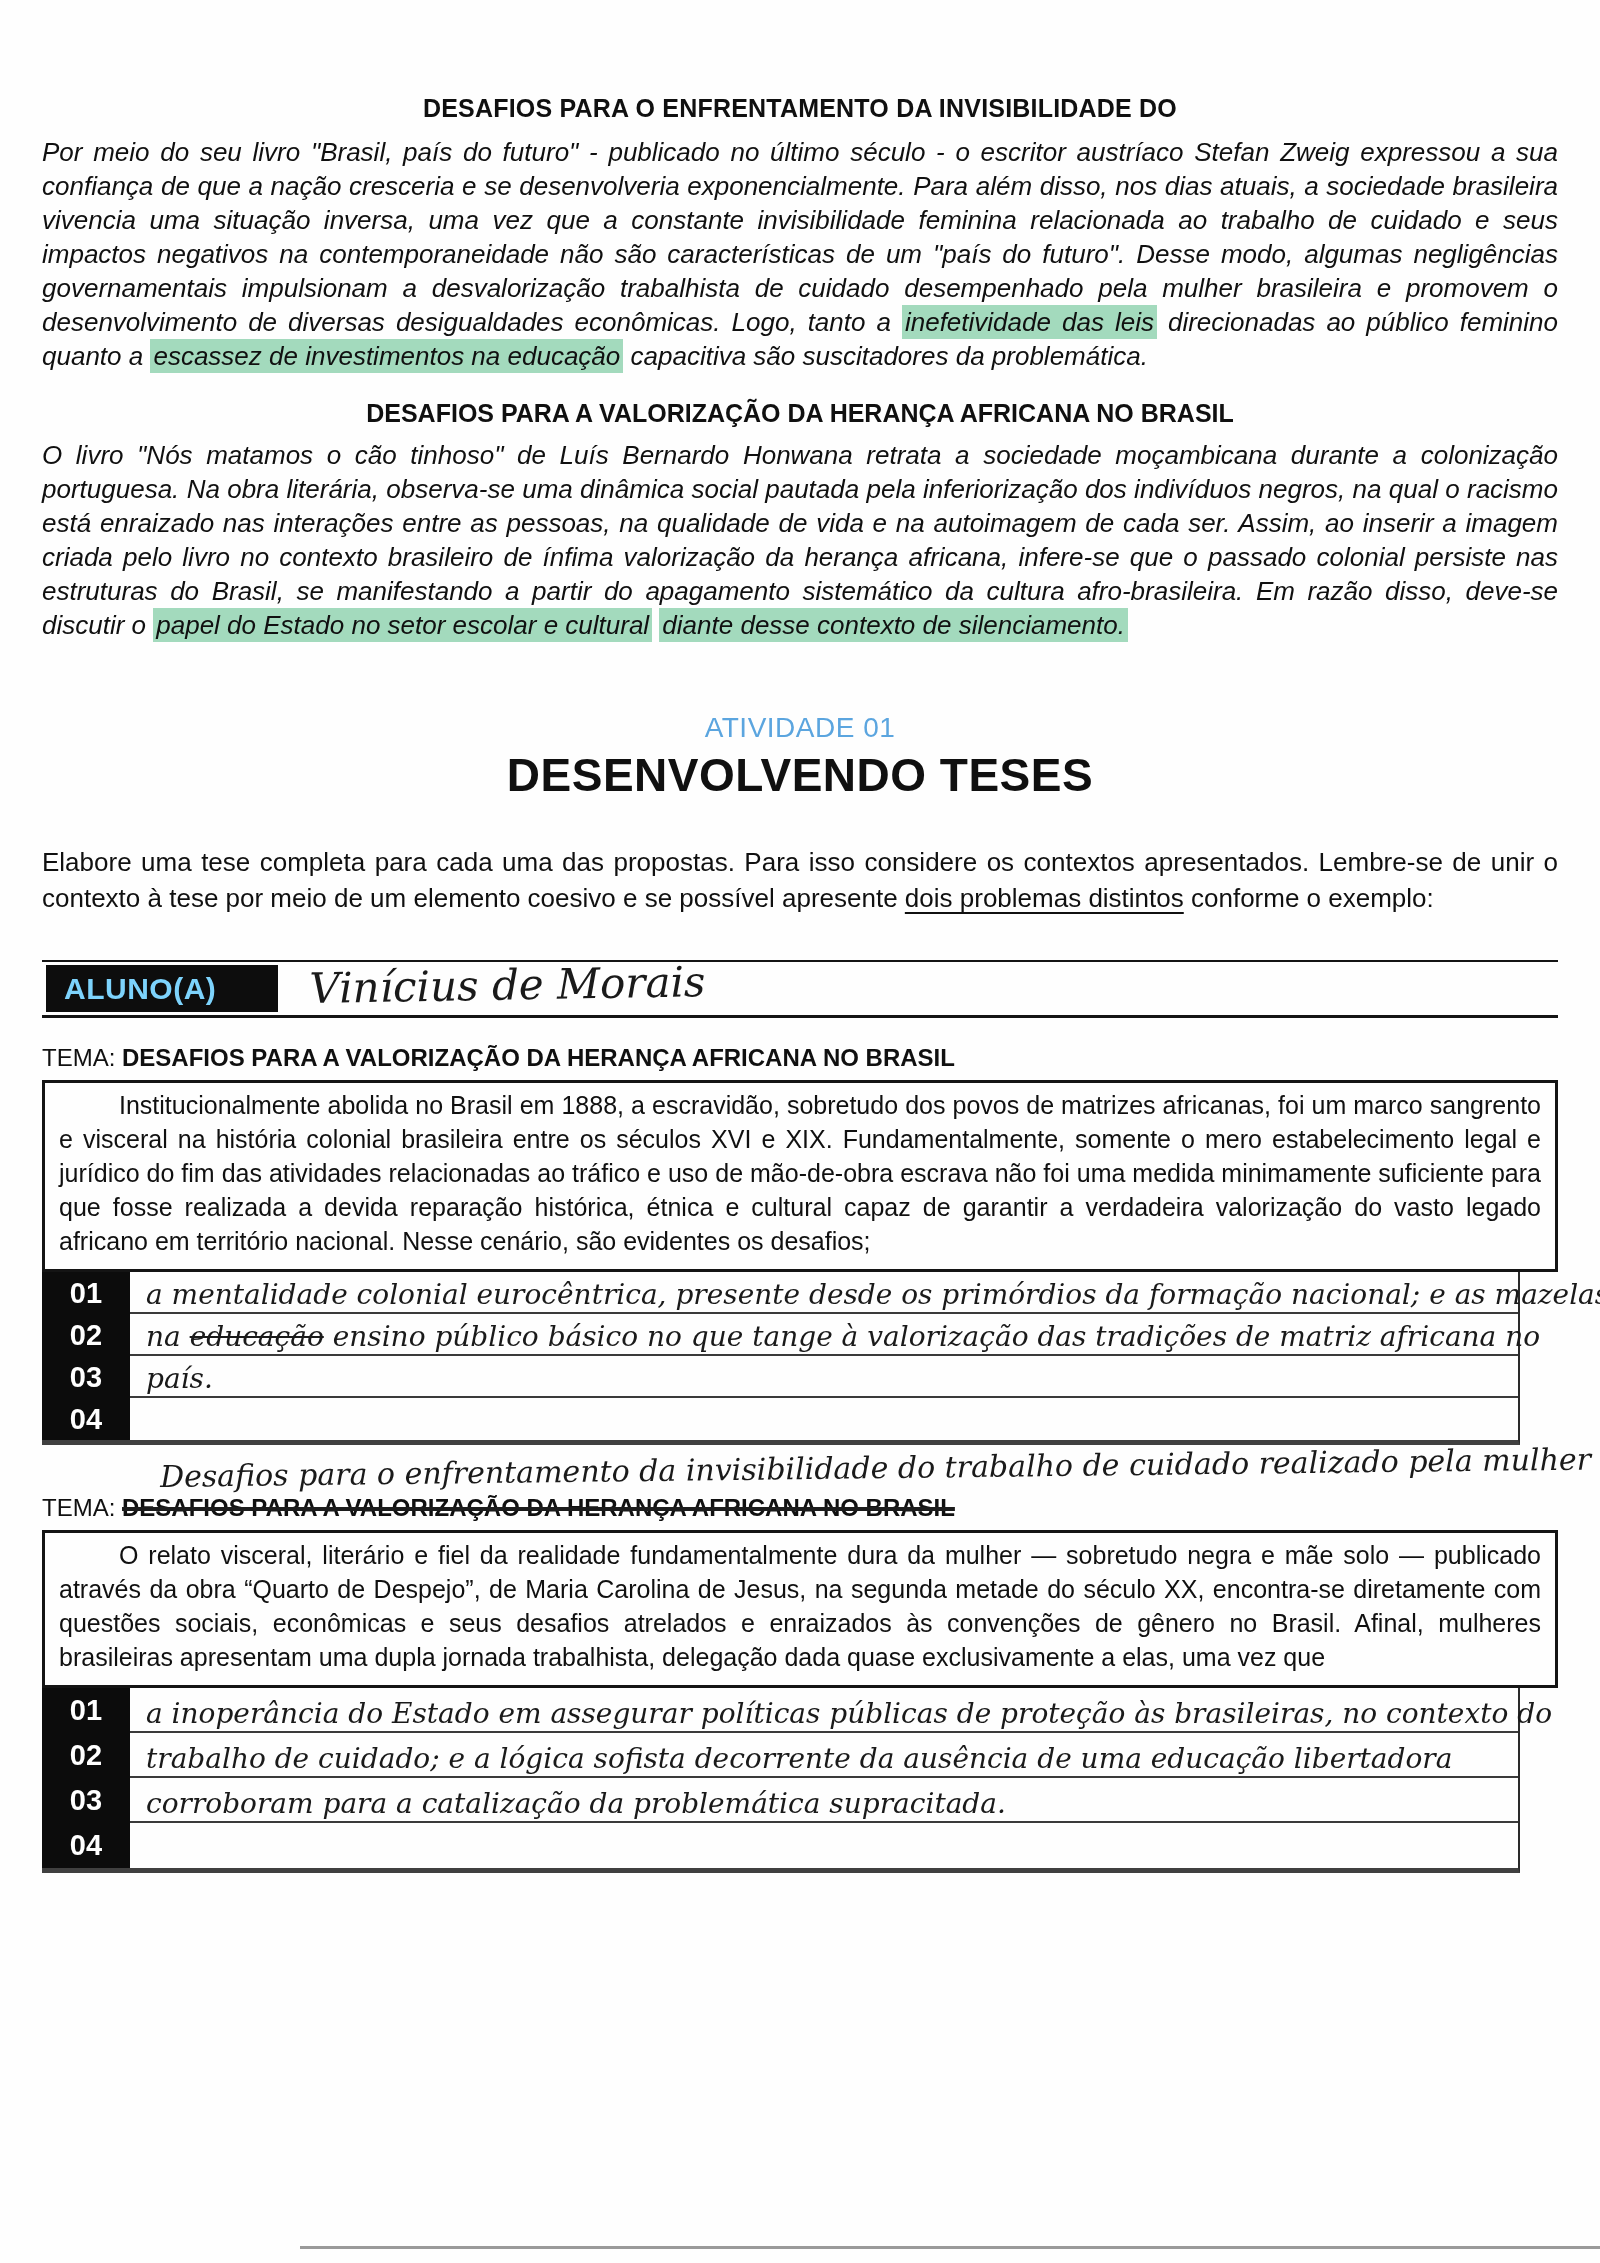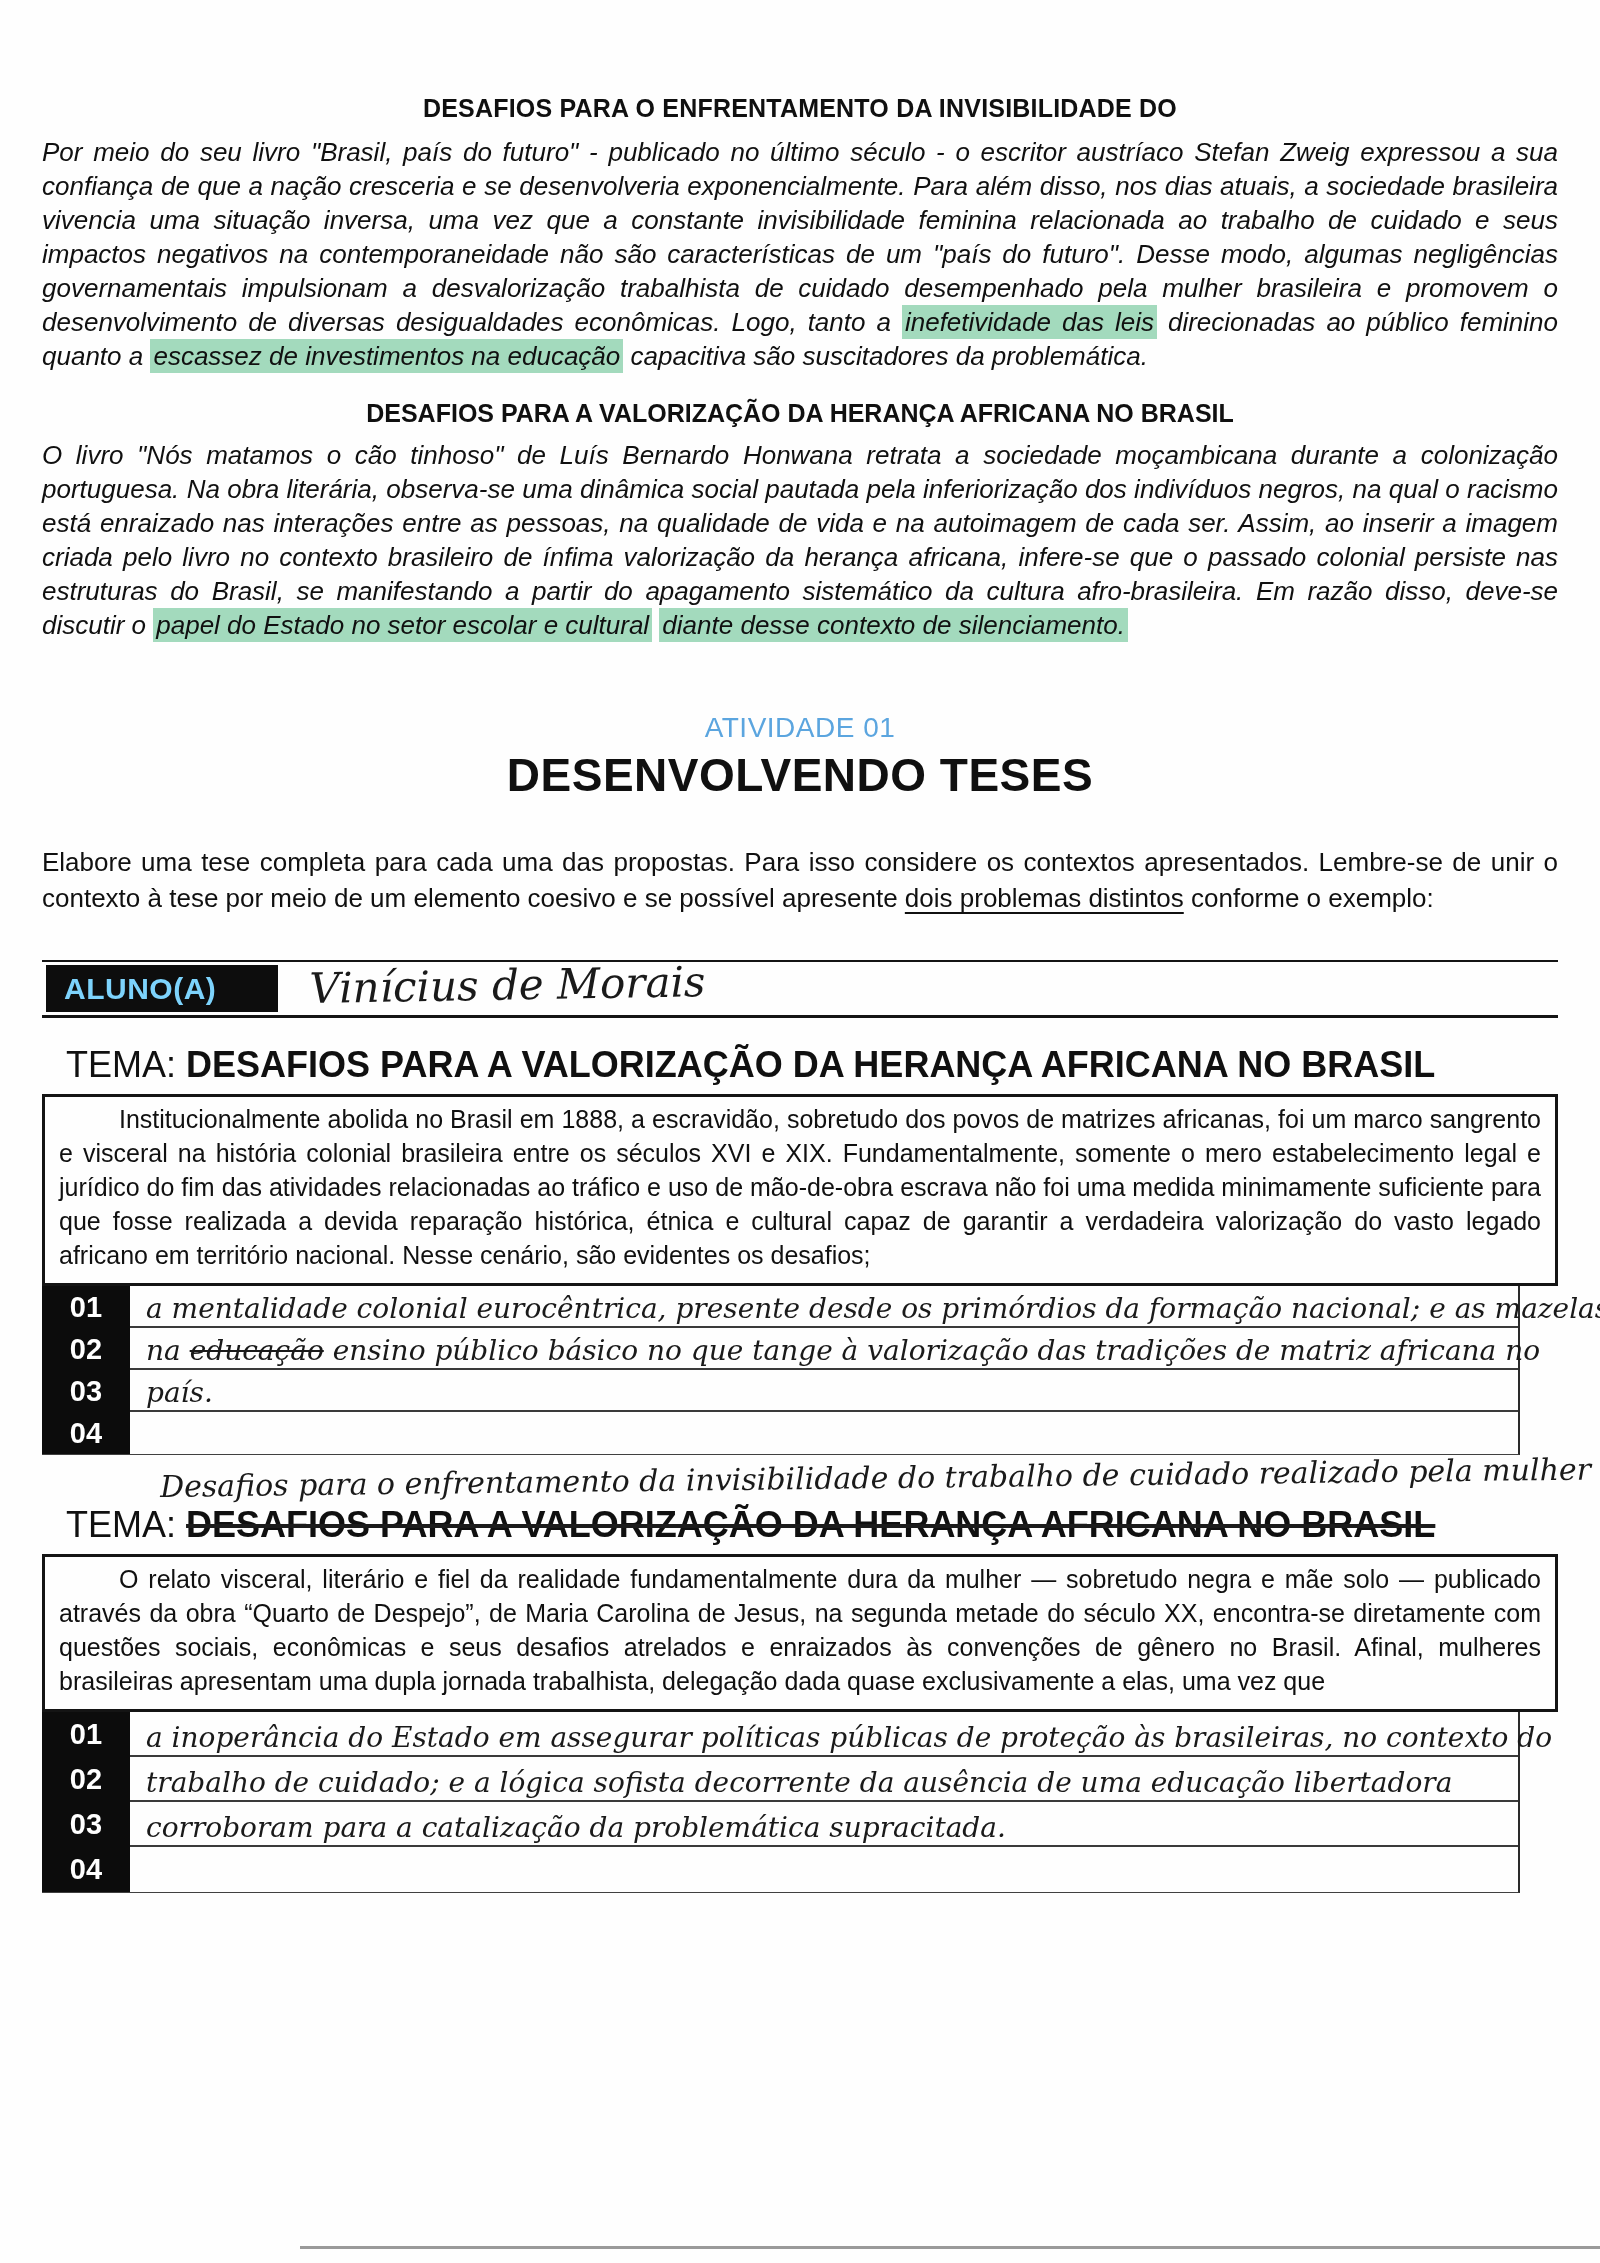--- a/index.html
+++ b/index.html
@@ -26,30 +26,30 @@
   
   .student-bar { position:relative; margin-top:44px; height:58px; border-top:2px solid #141414; border-bottom:3px solid #141414; }
   .student-label { position:absolute; left:4px; top:3px; bottom:3px; width:232px; background:#0d0d0d; color:#7dd3fc;
                    display:flex; align-items:center; padding-left:18px; font-weight:700; font-size:30px; letter-spacing:.5px; }
   .student-name { position:absolute; left:268px; bottom:2px; font-size:42px; transform:rotate(-1deg); transform-origin:left bottom; }
   
   .hw { font-family:"DejaVu Serif", serif; font-style:italic; color:#1a1a1a; white-space:nowrap; }
   .hw-strike { text-decoration:line-through; text-decoration-thickness:2px; }
   .hw-theme { margin:14px 0 0 118px; font-size:30px; transform:rotate(-0.7deg); transform-origin:left center; }
   
-  .tema-line { margin-top:26px; font-size:36px; white-space:nowrap;margin-left:24px; }
+  .tema-line { margin-top:26px; font-size:24px; white-space:nowrap; }
   .tema-line.tight { margin-top:0; }
   .tema-prefix { font-weight:400; }
   .tema-title { font-weight:700; }
   .struck-title { text-decoration:line-through; text-decoration-thickness:4px; text-decoration-color:#1c1c1c; }
   
   .context-box { margin-top:8px; border:3px solid #141414; padding:5px 14px 11px; font-size:25px; line-height:34px; text-align:justify; }
   .context-box p { margin:0; text-indent:60px; }
   
-  .ans-block { width:calc(100% - 38px); border-right:2px solid #2a2a2a; border-bottom:1px solid #404040; }
+  .ans-block { width:calc(100% - 38px); border-right:2px solid #2a2a2a; border-bottom:5px solid #404040; }
   .ans-row { display:flex; height:42px; }
   .ans-block.tall .ans-row { height:45px; }
   .ans-num { flex:0 0 88px; background:#0c0c0c; color:#ffffff; font-weight:700; font-size:29px;
              display:flex; align-items:center; justify-content:center; }
   .ans-field { flex:1; position:relative; border-bottom:2px solid #3a3a3a; }
   .ans-row:last-child .ans-field { border-bottom:none; }
   .ans-field .hw { position:absolute; left:16px; bottom:1px; font-size:28px; }
   
   .scan-line { position:absolute; left:300px; right:0; top:2246px; height:3px; background:#9a9a9a; }
 </style>

